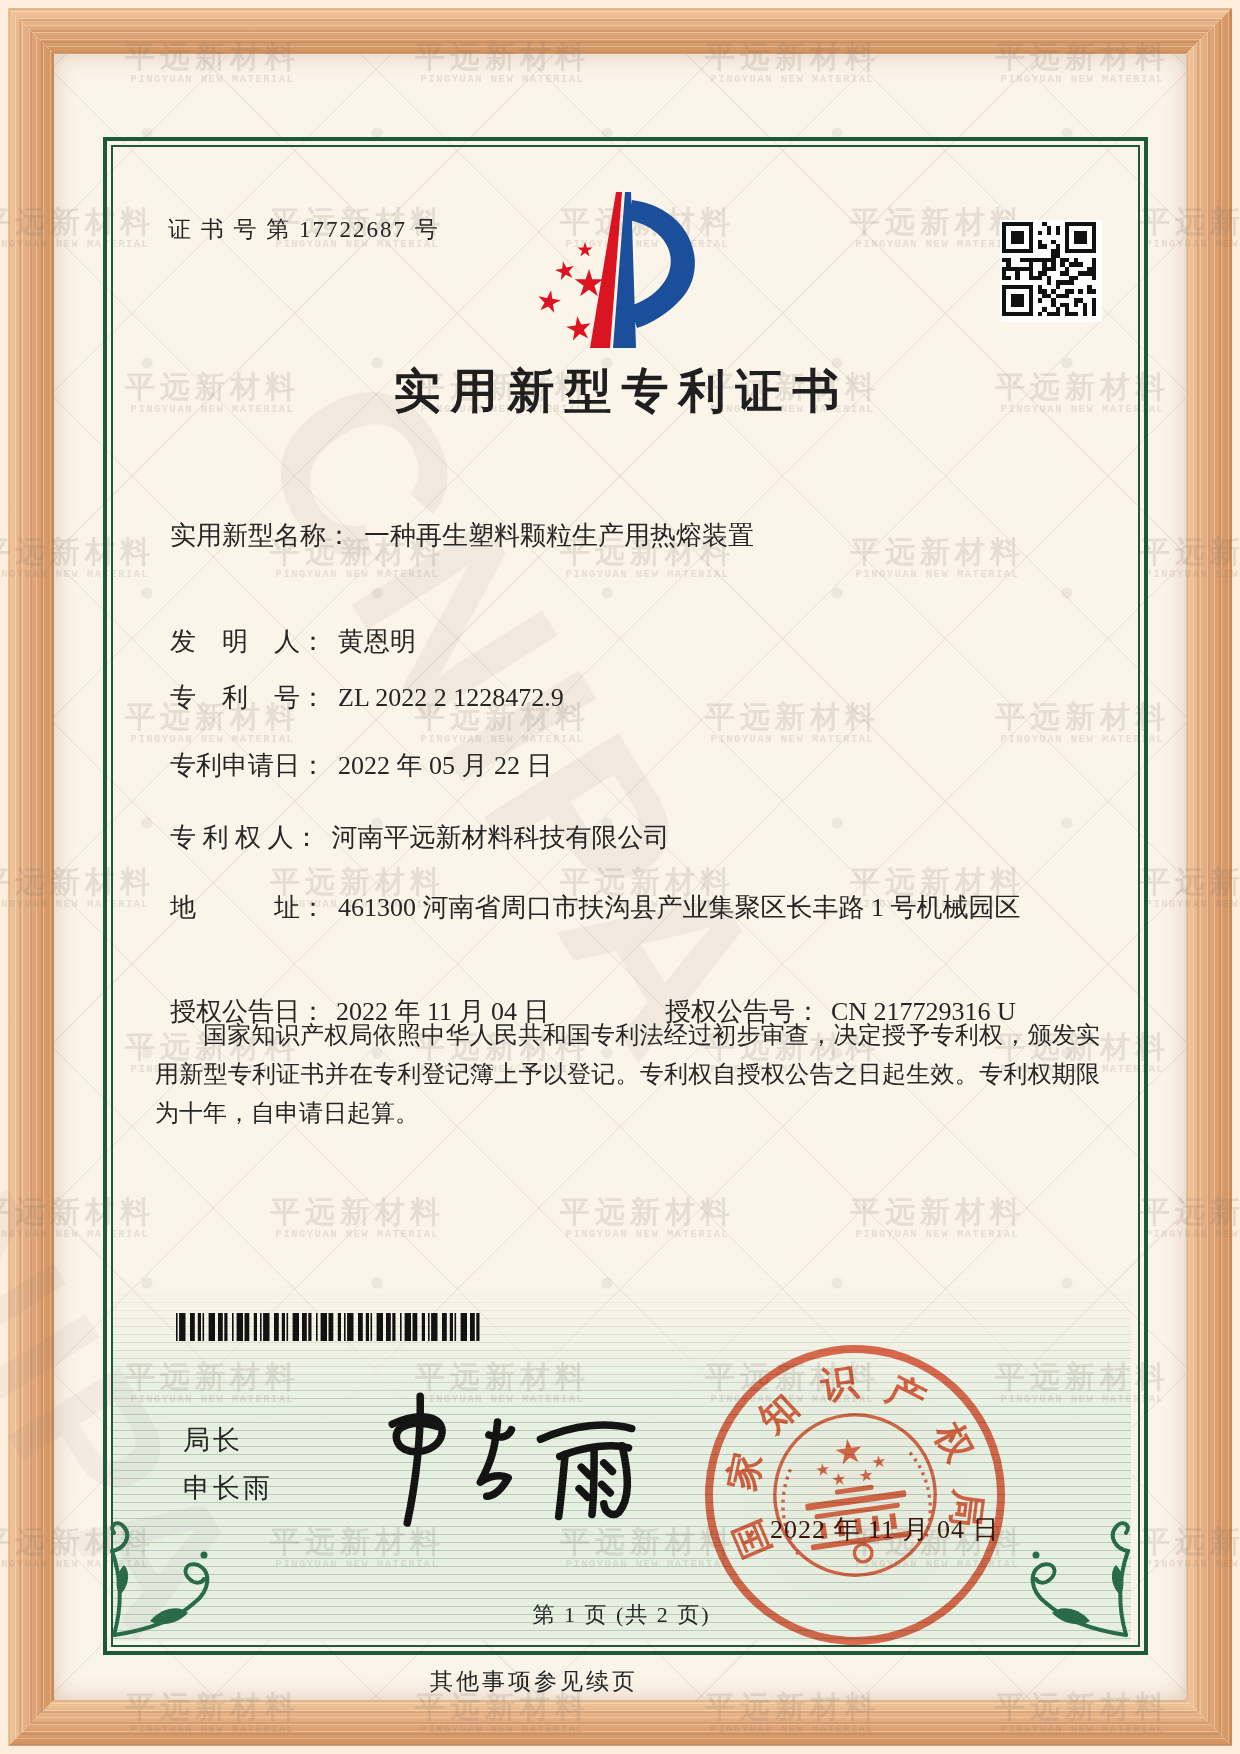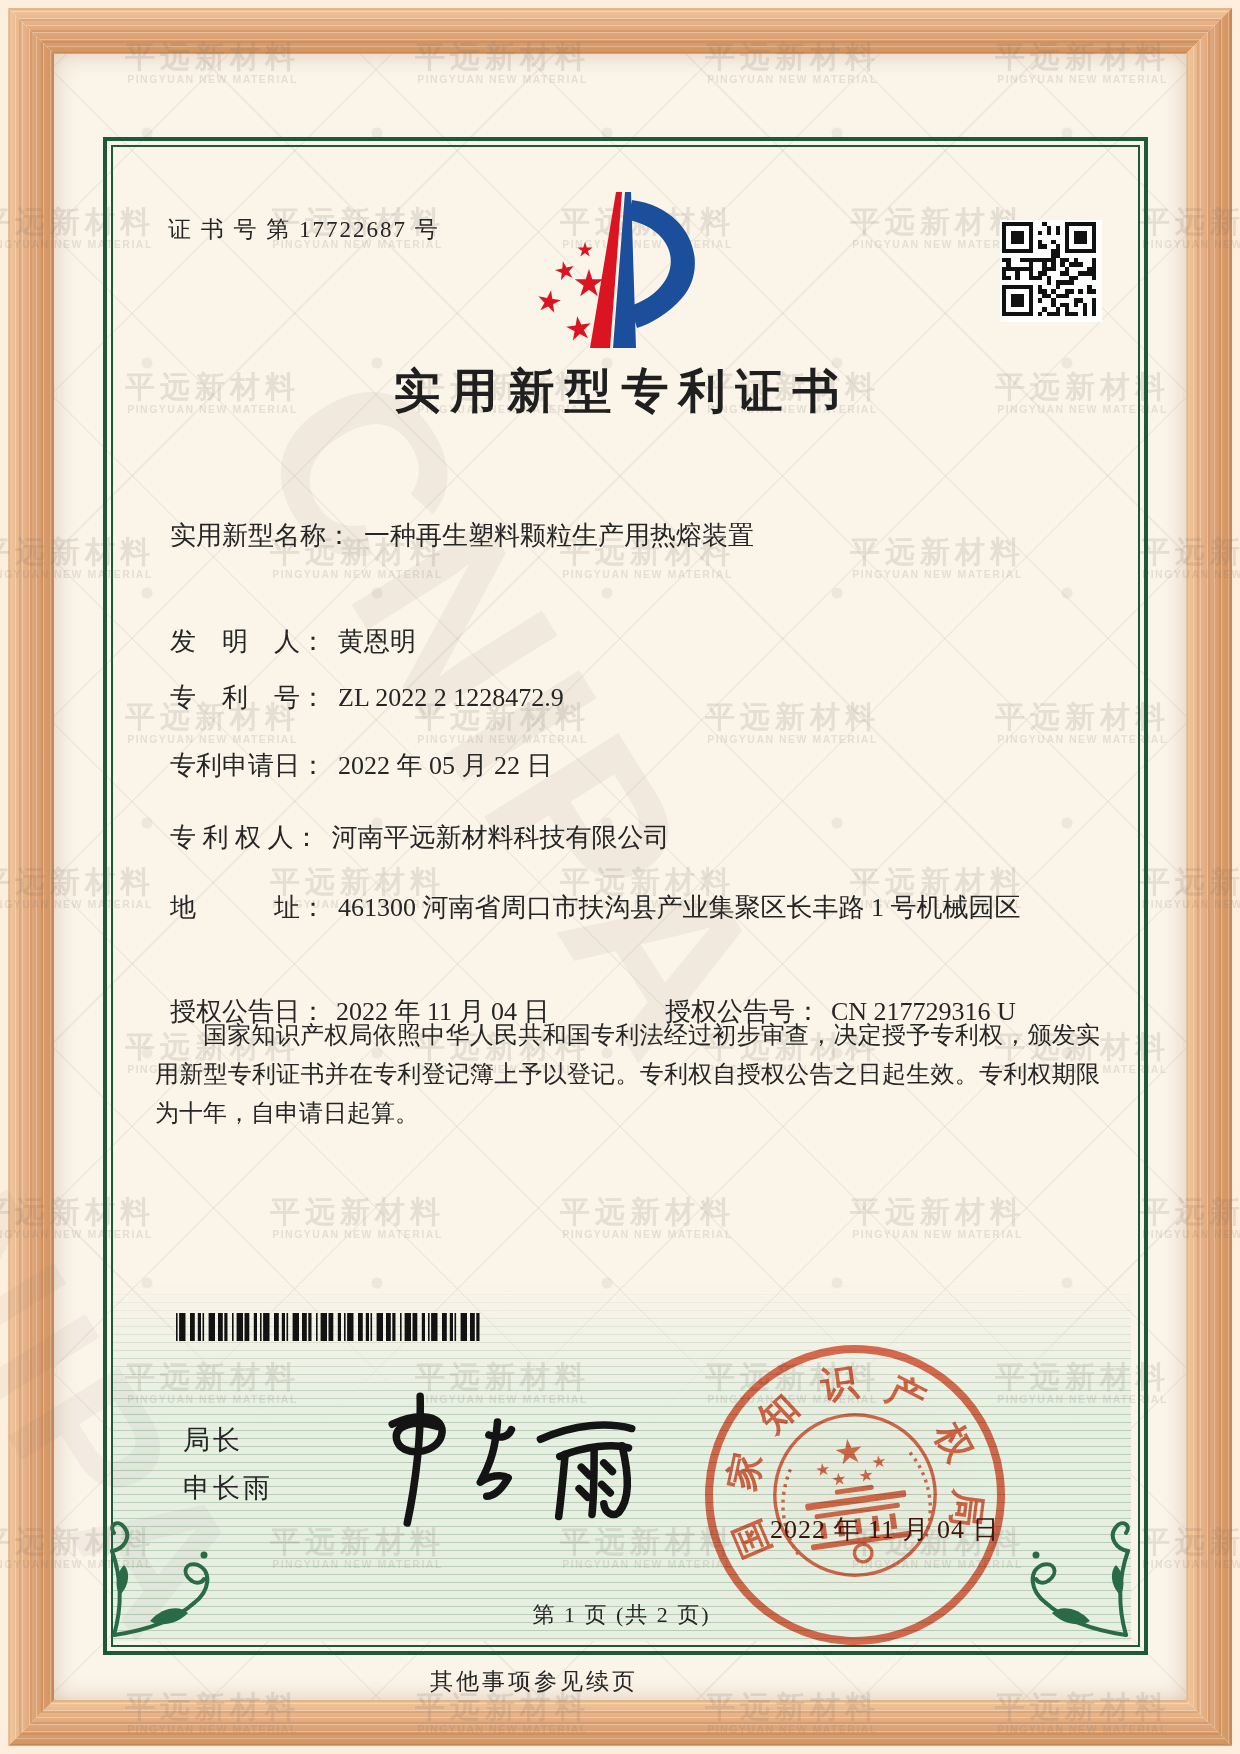--- a/index.html
+++ b/index.html
@@ -48,21 +48,21 @@
       repeating-linear-gradient(-45deg, rgba(140,130,120,.10) 0 1.5px, transparent 1.5px 115px);
     background-size:230px 230px,auto,auto;
     background-position:-22px -36px,0 0,0 0;
   }
 
   
   .wm-layer{position:absolute;inset:0;z-index:3;overflow:hidden;pointer-events:none;}
   .wm{position:absolute;text-align:center;color:rgba(125,115,103,.17);
       font-family:"Liberation Sans","DejaVu Sans",sans-serif;white-space:nowrap;}
   .wm-cn{font-size:30px;font-weight:bold;letter-spacing:5px;line-height:30px;}
-  .wm-en{font-size:10.5px;font-weight:bold;letter-spacing:1.5px;line-height:14px;}
+  .wm-en{font-size:10.5px;font-weight:bold;letter-spacing:1.5px;line-height:14px;font-family:Liberation Mono, monospace;}
   .wm-big{
     position:absolute;z-index:3;color:rgba(120,110,100,.075);
     font-family:"Liberation Sans","DejaVu Sans",sans-serif;
     font-weight:bold;font-size:230px;letter-spacing:10px;pointer-events:none;
   }
   .wm-big-1{left:430px;top:330px;transform:rotate(58deg);transform-origin:left top;}
   .wm-big-2{left:-40px;top:1030px;transform:rotate(58deg);transform-origin:left top;font-size:190px;color:rgba(120,110,100,.06);}
 
   
   .gborder{

